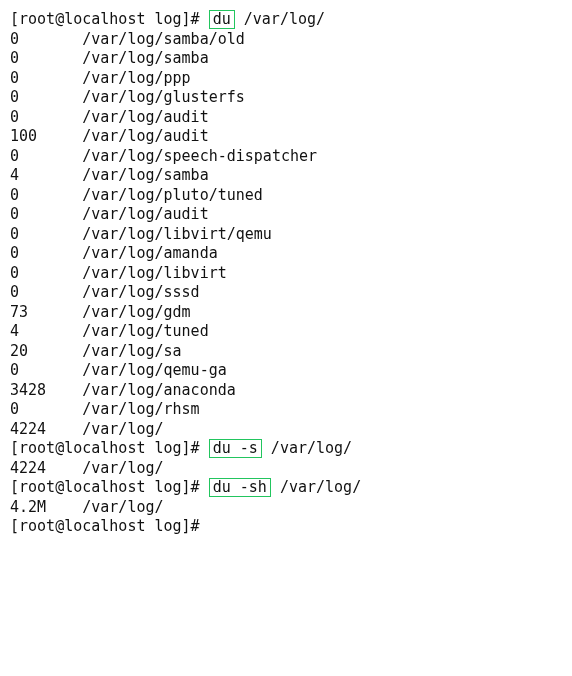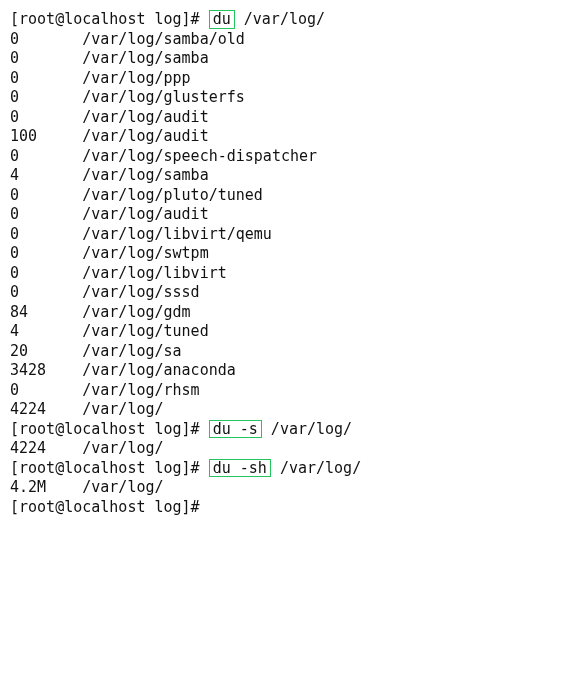--- a/index.html
+++ b/index.html
@@ -29,26 +29,27 @@
     <div class="line"><span class="size">0</span><span>/var/log/samba</span></div>
     <div class="line"><span class="size">0</span><span>/var/log/ppp</span></div>
     <div class="line"><span class="size">0</span><span>/var/log/glusterfs</span></div>
     <div class="line"><span class="size">0</span><span>/var/log/audit</span></div>
     <div class="line"><span class="size">100</span><span>/var/log/audit</span></div>
     <div class="line"><span class="size">0</span><span>/var/log/speech-dispatcher</span></div>
     <div class="line"><span class="size">4</span><span>/var/log/samba</span></div>
     <div class="line"><span class="size">0</span><span>/var/log/pluto/tuned</span></div>
     <div class="line"><span class="size">0</span><span>/var/log/audit</span></div>
     <div class="line"><span class="size">0</span><span>/var/log/libvirt/qemu</span></div>
-    <div class="line"><span class="size">0</span><span>/var/log/swtpm</span></div>
+    <div class="line"><span class="size">0</span><span>/var/log/amanda</span></div>
     <div class="line"><span class="size">0</span><span>/var/log/libvirt</span></div>
     <div class="line"><span class="size">0</span><span>/var/log/sssd</span></div>
-    <div class="line"><span class="size">84</span><span>/var/log/gdm</span></div>
+    <div class="line"><span class="size">73</span><span>/var/log/gdm</span></div>
     <div class="line"><span class="size">4</span><span>/var/log/tuned</span></div>
     <div class="line"><span class="size">20</span><span>/var/log/sa</span></div>
+    <div class="line"><span class="size">0</span><span>/var/log/qemu-ga</span></div>
     <div class="line"><span class="size">3428</span><span>/var/log/anaconda</span></div>
     <div class="line"><span class="size">0</span><span>/var/log/rhsm</span></div>
     <div class="line"><span class="size">4224</span><span>/var/log/</span></div>
     <div class="line"><span>[root@localhost log]# </span><span class="boxed">du -s</span><span> /var/log/</span></div>
     <div class="line"><span class="size">4224</span><span>/var/log/</span></div>
     <div class="line"><span>[root@localhost log]# </span><span class="boxed">du -sh</span><span> /var/log/</span></div>
     <div class="line"><span class="size">4.2M</span><span>/var/log/</span></div>
     <div class="line"><span>[root@localhost log]# </span></div>
   </div>
 

